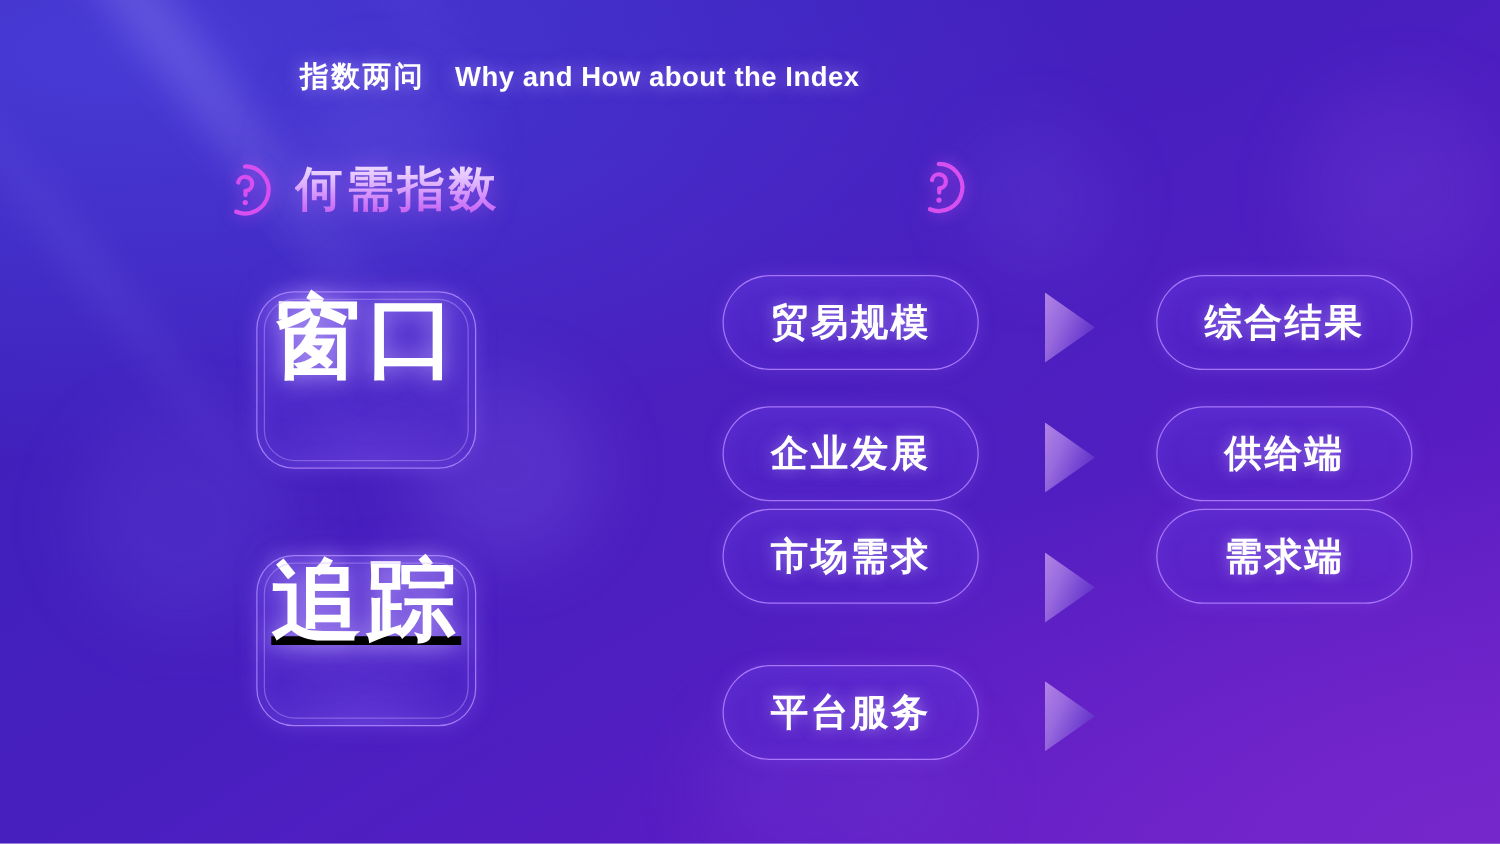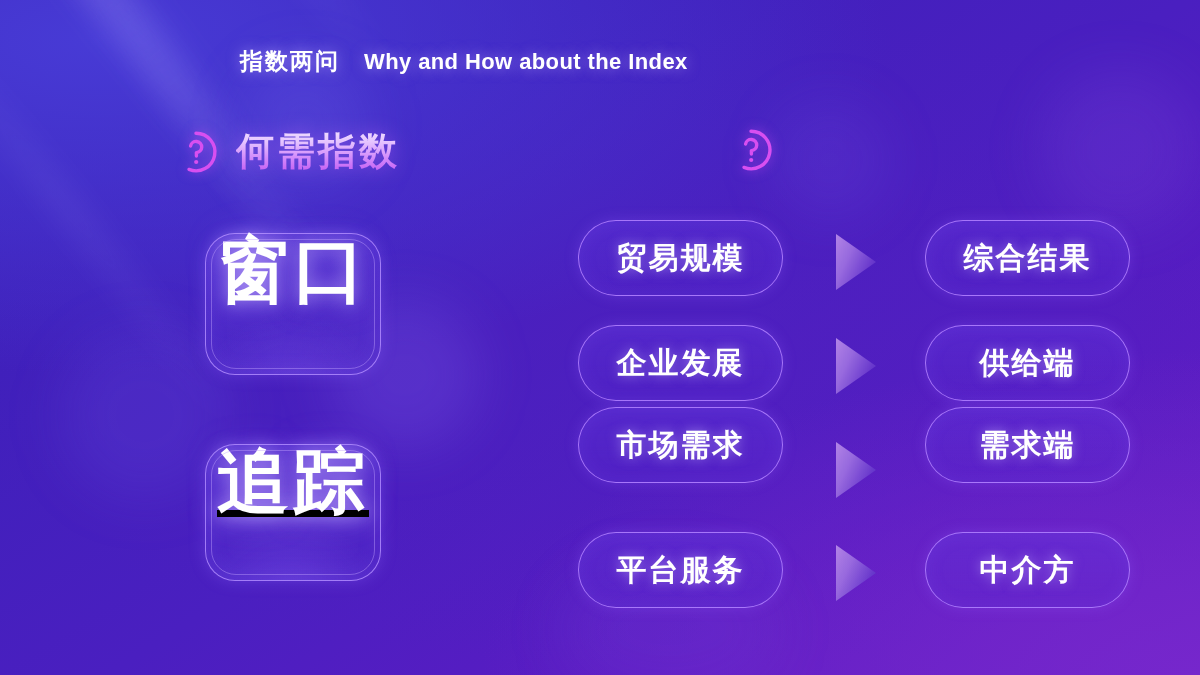--- a/index.html
+++ b/index.html
@@ -211,17 +211,14 @@
 
   <div class="pill col-right row1">
     <span class="pill-label">供给端</span>
   </div>
   <div class="pill col-right row0">
     <span class="pill-label">综合结果</span>
   </div>
   <div class="pill col-right row2">
     <span class="pill-label">需求端</span>
   </div>
-  <div class="pill col-right row3">
-    <span class="pill-label">中介方</span>
-  </div>
 
 </div>
 
 </body></html>

